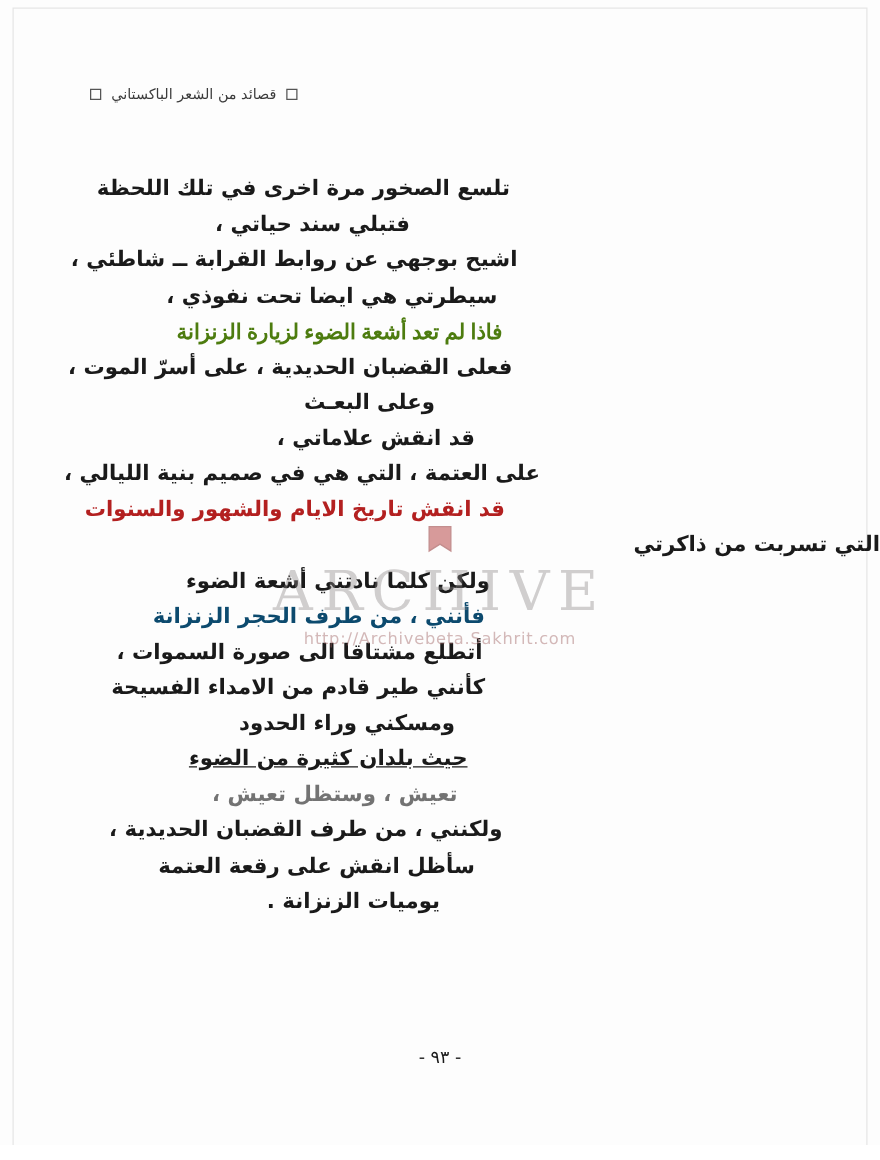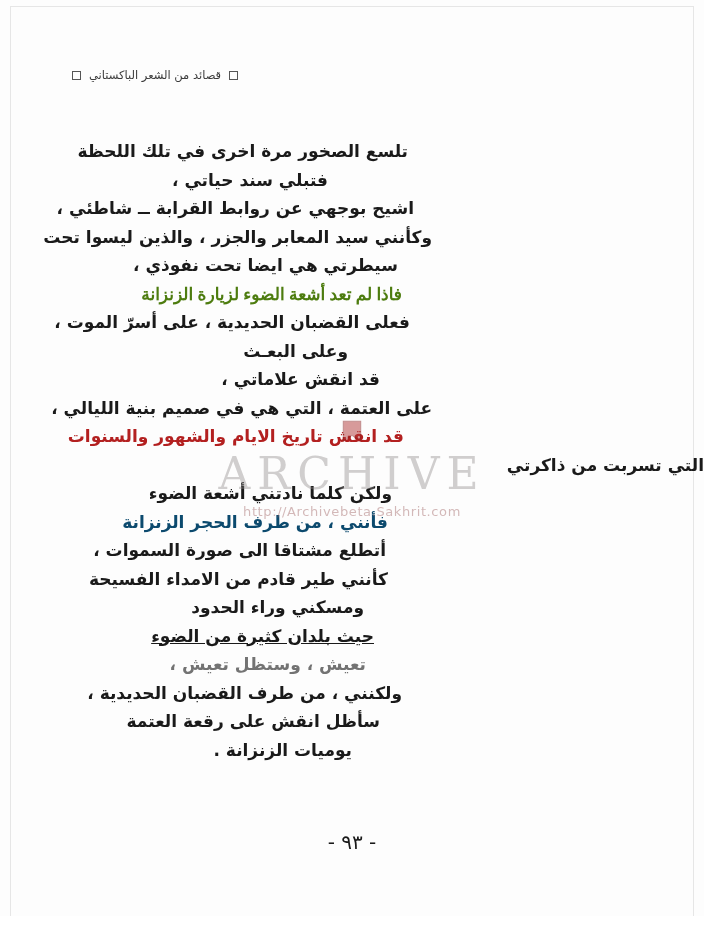--- a/index.html
+++ b/index.html
@@ -122,21 +122,21 @@
   }
 
   
   .page-number {
     position: absolute;
     left: 0;
     right: 0;
     bottom: 62px;
     text-align: center;
     font-family: "DejaVu Sans", "Liberation Sans", sans-serif;
-    font-size: 20px;
+    font-size: 14px;
     color: #1a1a1a;
     letter-spacing: 2px;
     direction: rtl;
   }
 </style>
 </head>
 <body>
 
 <div class="page">
 
@@ -147,21 +147,20 @@
       <span class="sq"></span>
       <span class="header-text">قصائد من الشعر الباكستاني</span>
       <span class="sq"></span>
     </div>
   </div>
 
   <div class="poem">
     <div class="line" style="padding-right: 296px; color: rgb(26, 26, 26);">تلسع الصخور مرة اخرى في تلك اللحظة</div>
     <div class="line" style="padding-right: 376px; color: rgb(26, 26, 26);">فتبلي سند حياتي  ،</div>
     <div class="line" style="padding-right: 290px; color: rgb(26, 26, 26);">اشيح بوجهي عن روابط القرابة ــ شاطئي  ،</div>
-    <div class="line" style="padding-right: 272px; color: rgb(26, 26, 26);">وكأنني سيد المعابر والجزر ، والذين ليسوا تحت</div>
     <div class="line" style="padding-right: 306px; color: rgb(26, 26, 26);">سيطرتي هي ايضا تحت نفوذي  ،</div>
     <div class="line" style="padding-right: 302px; color: #4d7c0f; font-family: Liberation Serif, serif;">فاذا لم تعد أشعة الضوء لزيارة الزنزانة</div>
     <div class="line" style="padding-right: 294px; color: rgb(26, 26, 26);">فعلى القضبان الحديدية ، على أسرّ الموت ،</div>
     <div class="line" style="padding-right: 356px; color: rgb(26, 26, 26);">وعلى  البعـث</div>
     <div class="line" style="padding-right: 324px; color: rgb(26, 26, 26);">قد انقش علاماتي  ،</div>
     <div class="line" style="padding-right: 272px; color: rgb(26, 26, 26);">على العتمة ، التي هي في صميم بنية الليالي  ،</div>
     <div class="line red" style="padding-right: 300px; color: rgb(179, 32, 32);">قد انقش تاريخ الايام والشهور والسنوات</div>
     <div class="line" style="color: rgb(26, 26, 26);">التي تسربت من ذاكرتي</div>
     <div class="line" style="padding-right: 312px; color: rgb(26, 26, 26);">ولكن كلما نادتني أشعة الضوء</div>
     <div class="line" style="padding-right: 316px; color: #0c4a6e;">فأنني ، من طرف الحجر الزنزانة</div>

